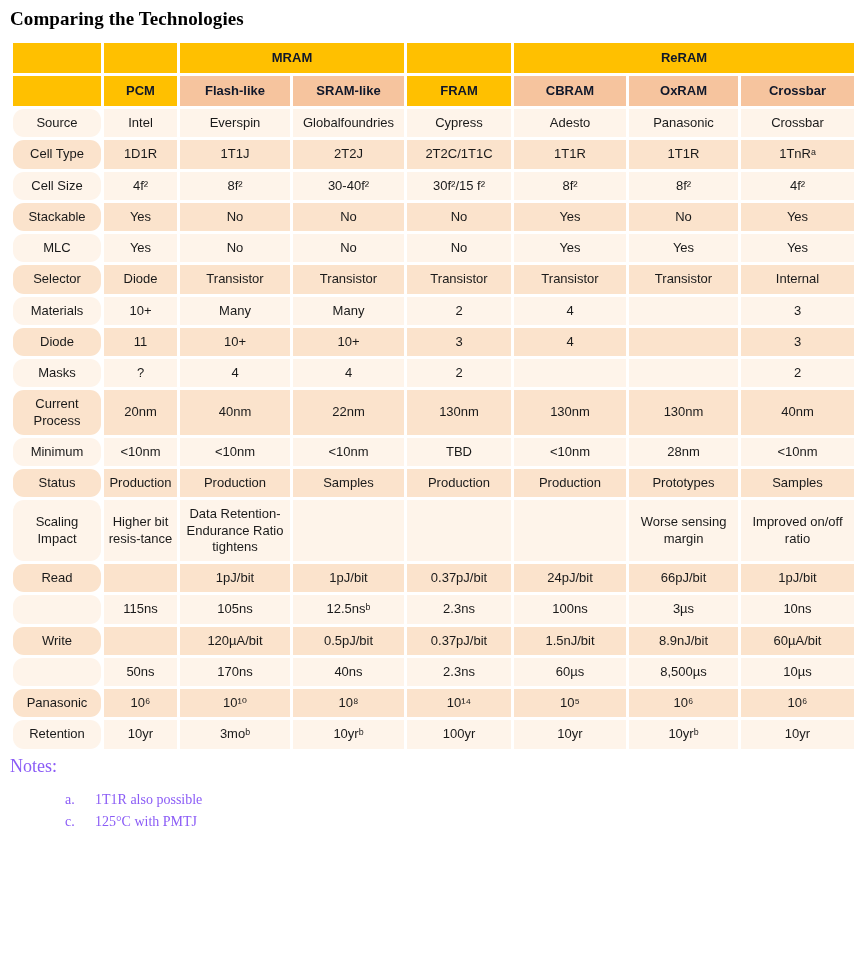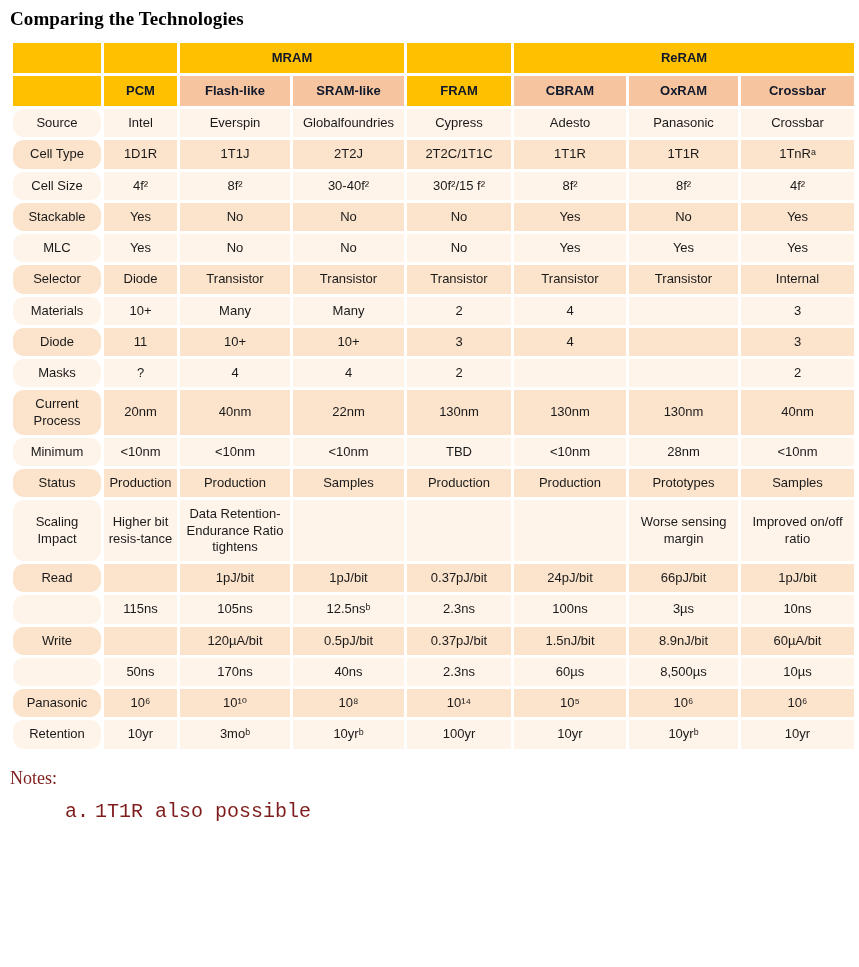--- a/index.html
+++ b/index.html
@@ -49,36 +49,35 @@
   .gold  { background: var(--gold); }
   .peach { background: var(--peach); margin-top: 24px; }
   tr.row-light td { background: var(--rowLight); }
   tr.row-band  td { background: var(--rowBand); }
   td.rowlabel {
     text-align: left;
     padding-left: 8px;
     border-radius: 11px;
   }
   .notes {
-    margin-top: 16px;
+    margin-top: 4px;
     font-family: "Liberation Serif", "DejaVu Serif", serif;
-    color: #7f1d1d;
+    color: #8b5cf6;
   }
   .notes-heading {
     font-size: 18px;
   }
   .notes-list {
     margin: 12px 0 0 0;
     padding: 0 0 0 55px;
     list-style: none;
   }
   .notes-list li {
-    font-size: 20px;
+    font-size: 14px;
     line-height: 22px;
-    font-family: Liberation Mono, monospace;
   }
   .note-marker {
     display: inline-block;
     width: 30px;
   }
 </style>
 </head>
 <body>
 
 <div class="page">
@@ -306,16 +305,17 @@
           <td>10yrᵇ</td>
           <td>10yr</td>
         </tr>
       </tbody>
   </table>
 
   <div class="notes">
     <div class="notes-heading">Notes:</div>
     <ol class="notes-list" id="notes-list">
         <li><span class="note-marker">a.</span><span>1T1R also possible</span></li>
+        <li><span class="note-marker">c.</span><span>125°C with PMTJ</span></li>
       </ol>
   </div>
 
 </div>
 
 </body></html>

